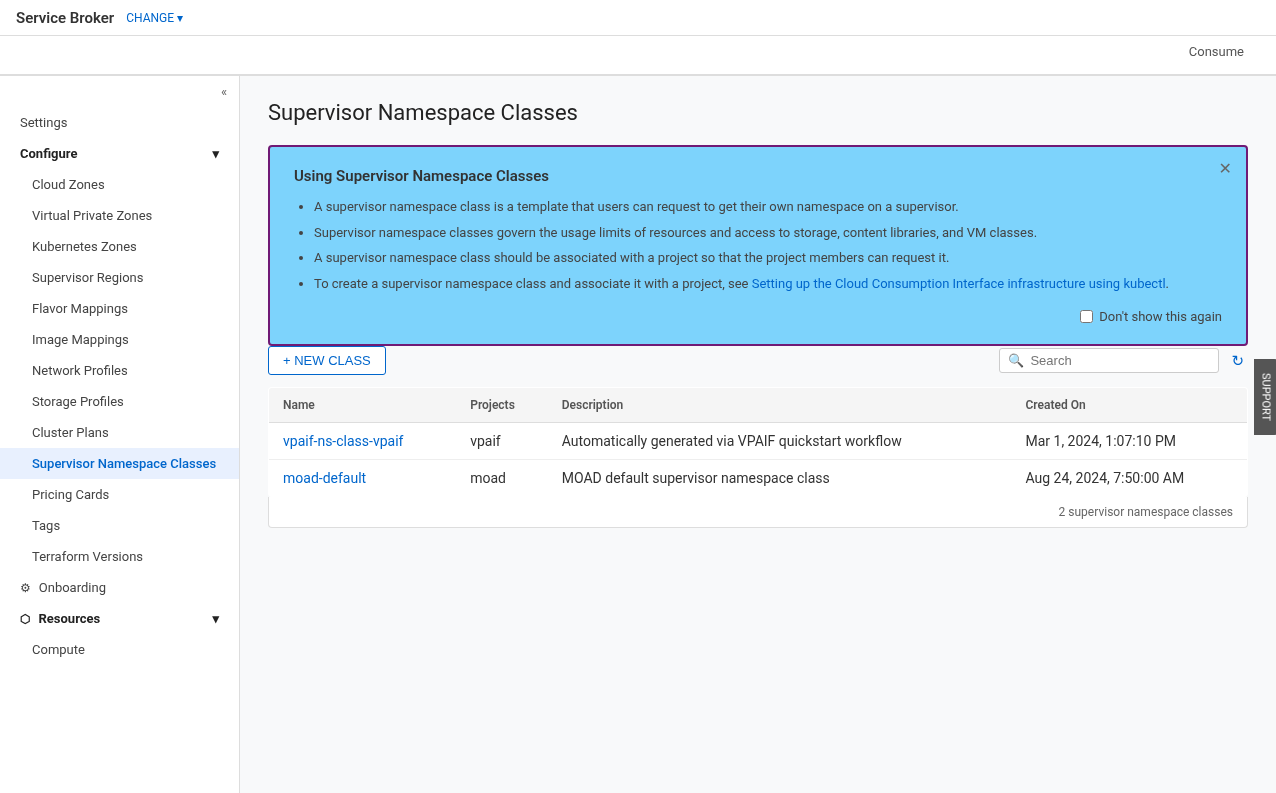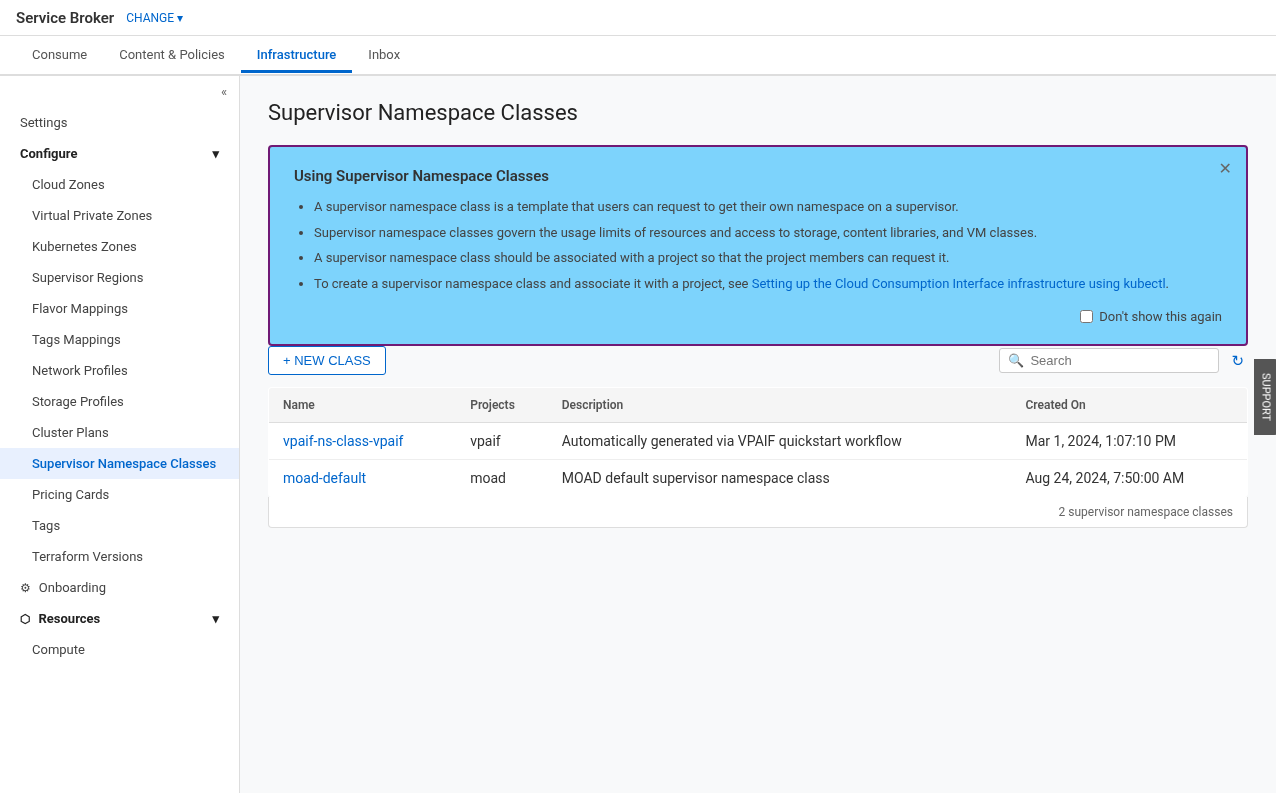--- a/index.html
+++ b/index.html
@@ -4,21 +4,21 @@
   <style>
     * { box-sizing: border-box; margin: 0; padding: 0; }
     body { font-family: -apple-system, BlinkMacSystemFont, 'Segoe UI', Roboto, Arial, sans-serif; font-size: 13px; color: #333; background: #f5f5f5; height: 793px; overflow: hidden; display: flex; flex-direction: column; }
 
     
     .top-header { background: #fff; border-bottom: 1px solid #ddd; padding: 0 16px; display: flex; align-items: center; height: 36px; flex-shrink: 0; }
     .app-title { font-size: 15px; font-weight: 600; color: #333; margin-right: 12px; }
     .change-btn { color: #0066cc; font-size: 12px; cursor: pointer; display: flex; align-items: center; gap: 3px; }
 
     
-    .nav-tabs { background: #fff; border-bottom: 2px solid #ddd; padding: 0 16px; display: flex; align-items: center; height: 40px; flex-shrink: 0; }
+    .nav-tabs { background: #fff; border-bottom: 2px solid #ddd; padding: 0 16px; display: flex; align-items: flex-end; height: 40px; flex-shrink: 0; flex-direction: column; }
     .nav-tab { padding: 8px 16px; font-size: 13px; color: #555; cursor: pointer; border-bottom: 3px solid transparent; margin-bottom: -2px; text-decoration: none; }
     .nav-tab.active { color: #0066cc; border-bottom-color: #0066cc; font-weight: 500; }
 
     
     .main-layout { display: flex; flex: 1; overflow: hidden; }
 
     
     .sidebar { width: 240px; background: #fff; border-right: 1px solid #ddd; overflow-y: auto; flex-shrink: 0; }
     .sidebar-collapse-btn { display: flex; justify-content: flex-end; padding: 8px 12px; cursor: pointer; color: #666; }
     .sidebar-item { padding: 8px 20px; font-size: 13px; color: #444; cursor: pointer; display: flex; align-items: center; gap: 8px; }
@@ -112,21 +112,21 @@
     <div class="sidebar-item sidebar-indent">
       <span>Kubernetes Zones</span>
     </div>
     <div class="sidebar-item sidebar-indent">
       <span>Supervisor Regions</span>
     </div>
     <div class="sidebar-item sidebar-indent">
       <span>Flavor Mappings</span>
     </div>
     <div class="sidebar-item sidebar-indent">
-      <span>Tags Mappings</span>
+      <span>Image Mappings</span>
     </div>
     <div class="sidebar-item sidebar-indent">
       <span>Network Profiles</span>
     </div>
     <div class="sidebar-item sidebar-indent">
       <span>Storage Profiles</span>
     </div>
     <div class="sidebar-item sidebar-indent">
       <span>Cluster Plans</span>
     </div>

